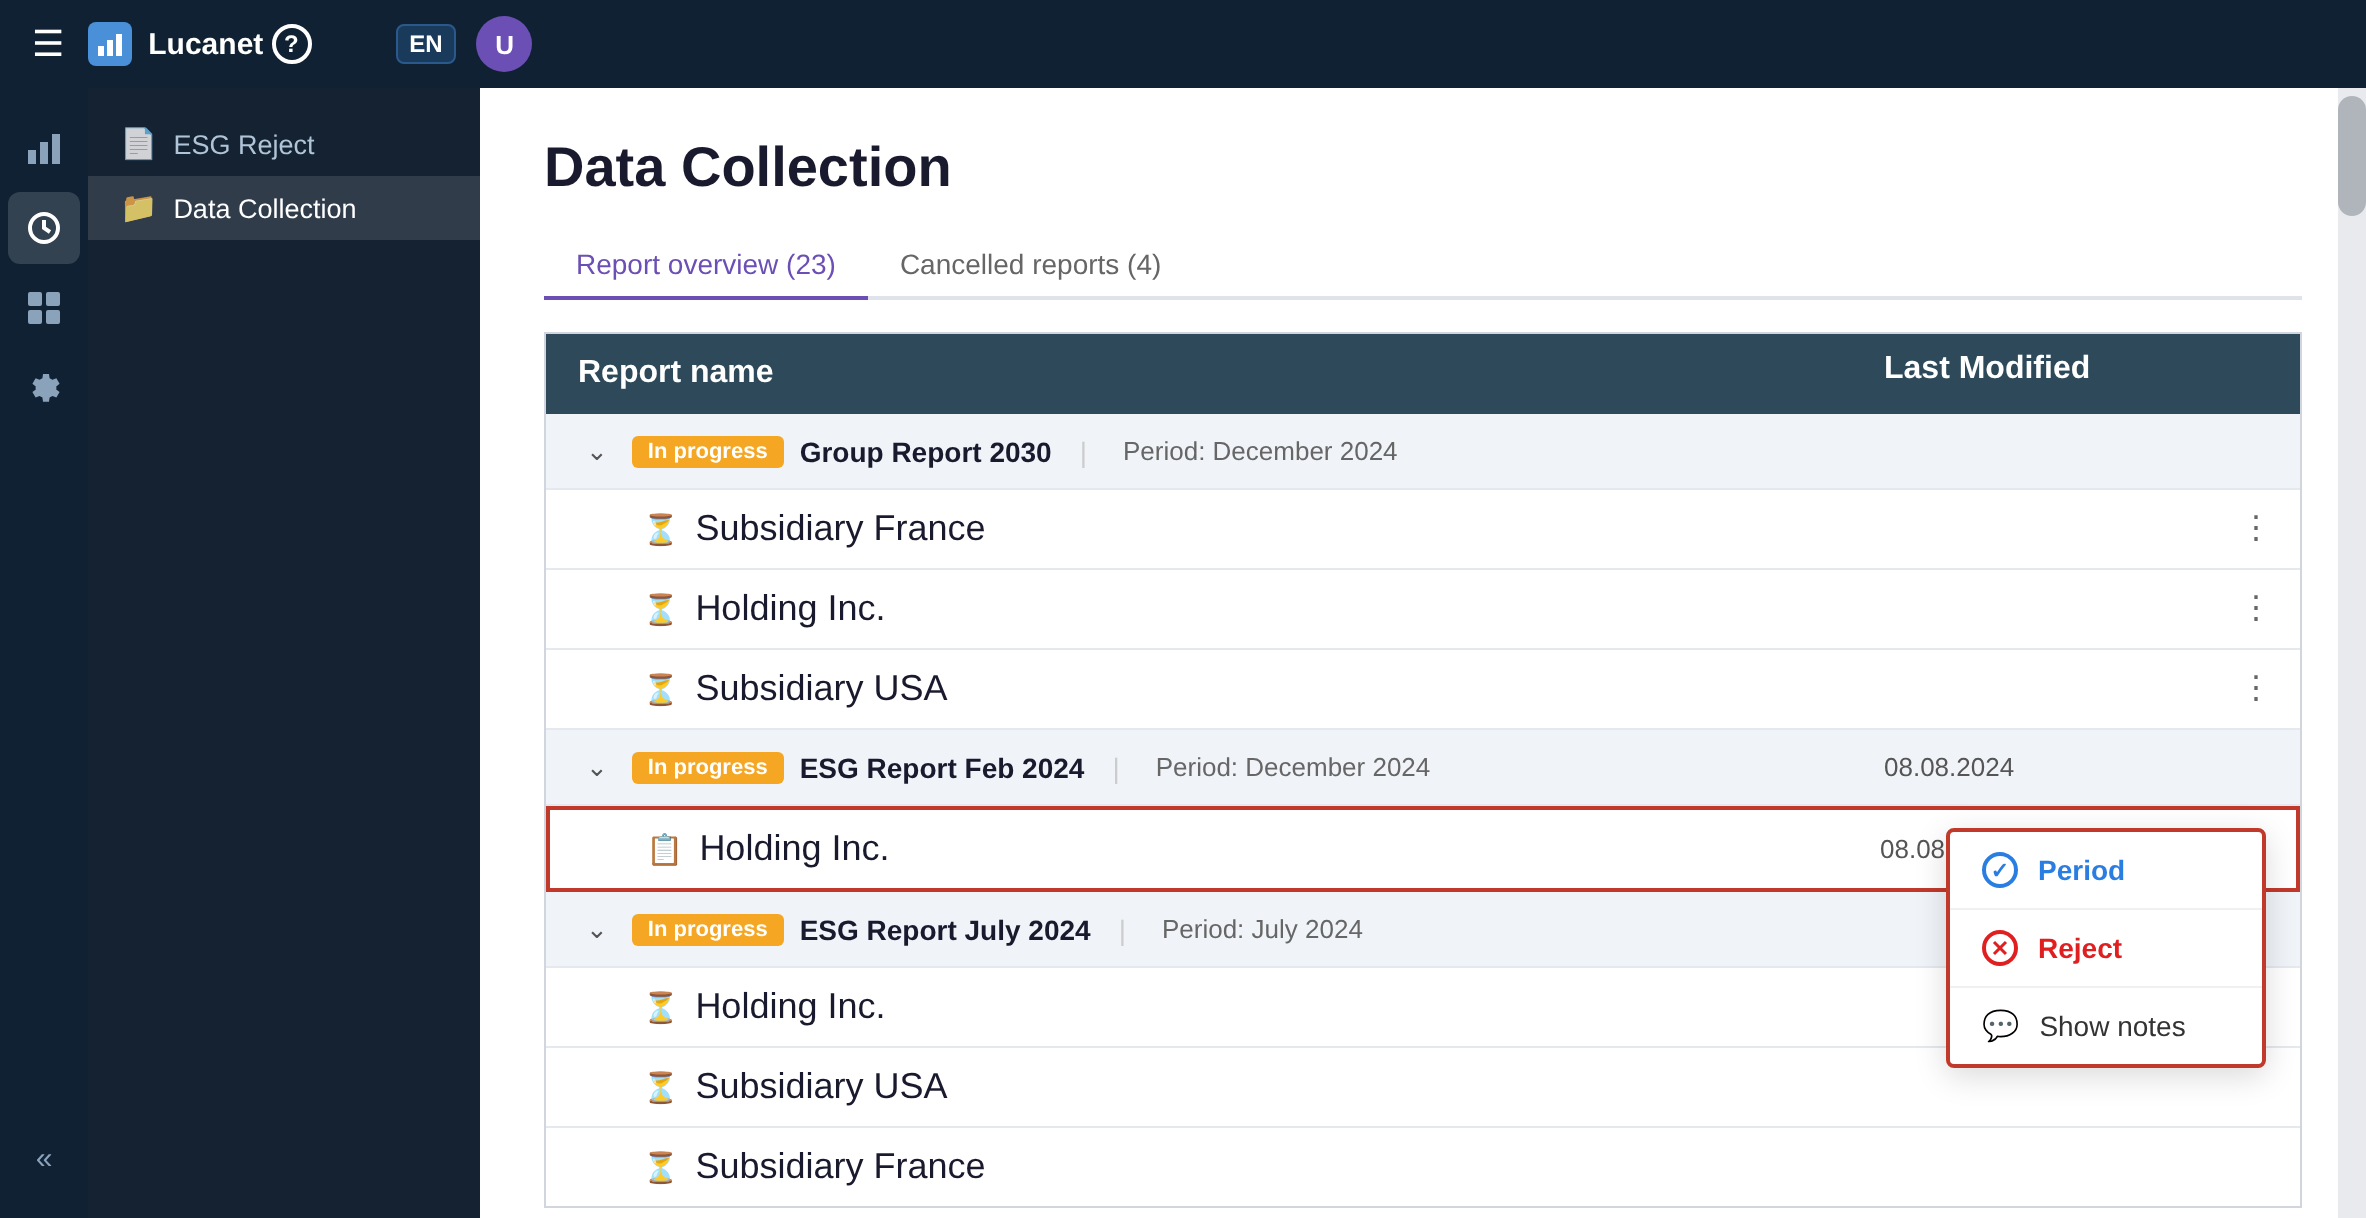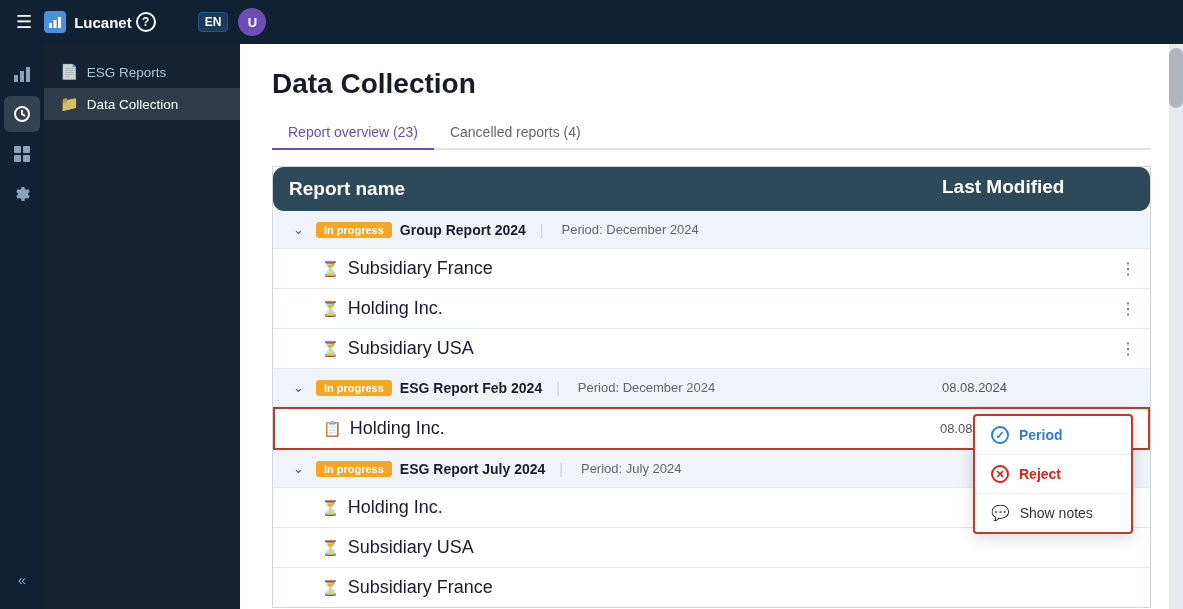--- a/index.html
+++ b/index.html
@@ -187,22 +187,21 @@
       border: 1px solid #d0d5de;
       border-radius: 0;
       overflow: visible;
       margin-top: 16px;
     }
     .table-header {
       display: flex;
       background: #2e4a5a;
       color: #fff;
       font-weight: 600;
-      font-size: 19px;
-      border-radius: 11px;
+      font-size: 16px;
     }
     .col-name { flex: 1; padding: 11px 16px; }
     .col-modified { width: 180px; padding: 9px 16px; }
     .col-actions { width: 44px; padding: 11px 8px; }
 
     .table-row {
       display: flex;
       align-items: center;
       border-bottom: 1px solid #e4e8ef;
       background: #fff;
@@ -345,21 +344,21 @@
     </button>
     <div class="icon-sidebar-spacer"></div>
     <button class="icon-sidebar-collapse" title="Collapse">
       «
     </button>
   </aside>
 
   <aside class="text-sidebar">
     <div class="sidebar-item">
       <span class="sidebar-item-icon">📄</span>
-      <span>ESG Reports</span>
+      <span>ESG Reject</span>
     </div>
     <div class="sidebar-item active">
       <span class="sidebar-item-icon">📁</span>
       <span>Data Collection</span>
     </div>
   </aside>
 
   <main class="main">
     <h1 class="page-title">Data Collection</h1>
 
@@ -376,21 +375,21 @@
       <div class="table-header">
         <div class="col-name">Report name</div>
         <div class="col-modified">Last Modified</div>
         <div class="col-actions"></div>
       </div>
 
       <div class="table-row group-row">
         <div class="row-name-cell">
           <button class="chevron-btn">⌄</button>
           <span class="status-badge">In progress</span>
-          <span class="report-group-label">Group Report 2024</span>
+          <span class="report-group-label">Group Report 2030</span>
           <span class="separator">|</span>
           <span class="period-label">Period: December 2024</span>
         </div>
         <div class="row-modified-cell"></div>
         <div class="row-actions-cell"></div>
       </div>
 
       <div class="table-row">
         <div class="row-name-cell" style="padding-left:48px;">
           <span class="clock-icon">⏳</span>

